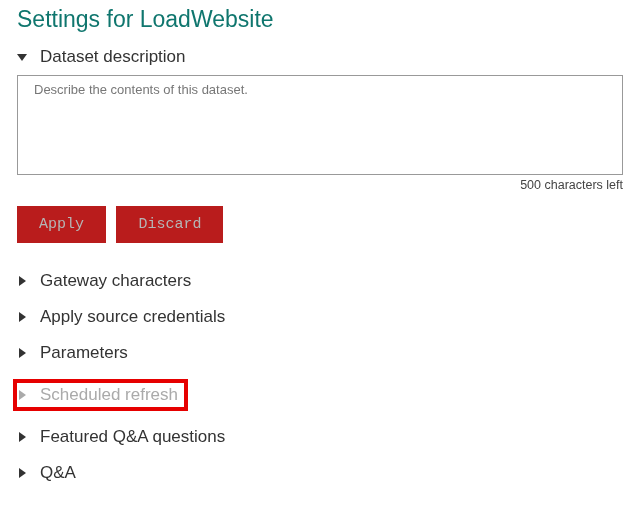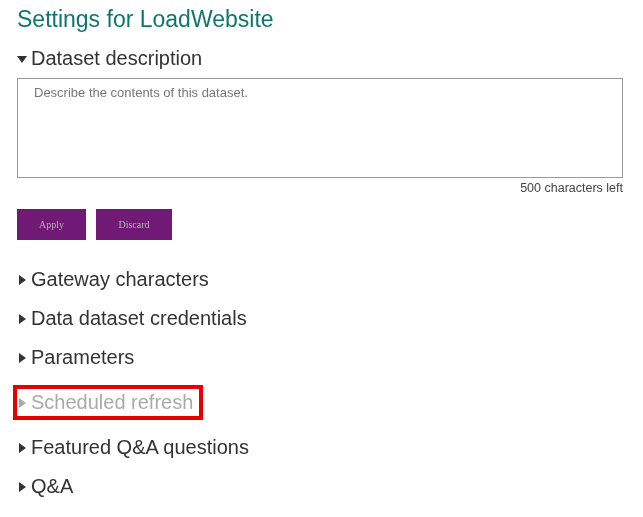--- a/index.html
+++ b/index.html
@@ -30,22 +30,23 @@
     display: inline-block;
     width: 12px;
     font-size: 12px;
     line-height: 1;
     margin-right: 2px;
   }
   .tri-down svg, .tri-right svg {
     display: block;
   }
   .section-label {
-    font-size: 20px;
+    font-size: 17px;
     color: #333;
+    margin-left: 9px;
   }
   .section.disabled .section-label {
     color: #aaa;
   }
   .section.disabled .tri svg path {
     fill: #aaa;
   }
   .desc-box {
     width: 606px;
     height: 100px;
@@ -67,28 +68,28 @@
     text-align: right;
     font-size: 12.5px;
     color: #444;
     margin-top: 3px;
   }
   .btn-row {
     margin-top: 14px;
     margin-bottom: 28px;
   }
   .btn {
-    background: #701a75;
+    background: #b91c1c;
     border: none;
     color: #b5b5b5;
-    font-size: 10px;
+    font-size: 15px;
     padding: 10px 22px;
     margin-right: 6px;
     cursor: default;
-    font-family: Liberation Serif, serif;
+    font-family: Liberation Mono, monospace;
   }
   .section-block {
     margin: 16px 0;
   }
   .highlight-box {
     border: 4px solid #e60000;
     display: inline-flex;
     align-items: center;
     padding: 2px 6px 2px 0;
     margin-left: -4px;
@@ -130,21 +131,21 @@
     </div>
   </div>
 
   <div class="section section-block">
     <div class="section-header">
       <span class="tri tri-right">
         <svg width="10" height="10" viewBox="0 0 10 10">
             <path d="M2 0 L9 5 L2 10 Z" fill="#333"></path>
           </svg>
       </span>
-      <span class="section-label">Data dataset credentials</span>
+      <span class="section-label">Apply source credentials</span>
     </div>
   </div>
 
   <div class="section section-block">
     <div class="section-header">
       <span class="tri tri-right">
         <svg width="10" height="10" viewBox="0 0 10 10">
             <path d="M2 0 L9 5 L2 10 Z" fill="#333"></path>
           </svg>
       </span>

